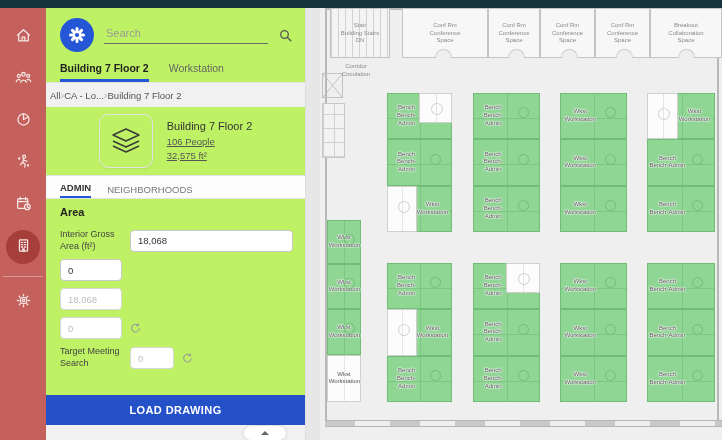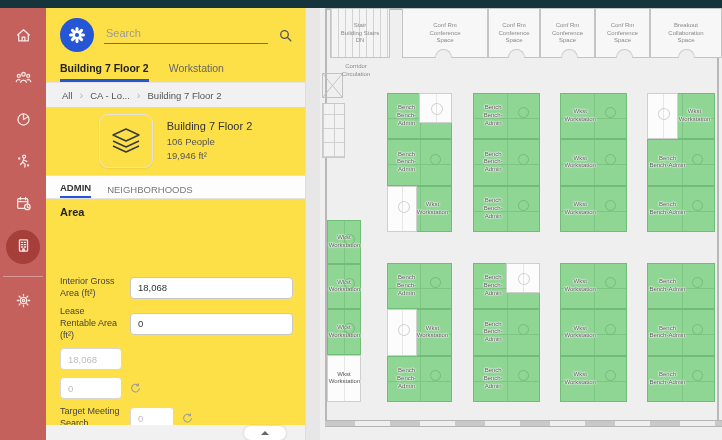--- a/index.html
+++ b/index.html
@@ -10,41 +10,41 @@
   }
   
   .topbar{position:absolute;left:0;top:0;width:722px;height:8px;background:#16343c;}
   
   .rail{position:absolute;left:0;top:8px;width:46px;height:432px;background:#c4615c;display:flex;flex-direction:column;align-items:center;padding-top:12px;box-sizing:border-box;}
   .rail .ric{width:34px;height:34px;margin-bottom:8px;display:flex;align-items:center;justify-content:center;border-radius:50%;cursor:pointer;}
   .rail .ric svg{stroke:#f6e7e5;fill:none;stroke-width:1.2;stroke-linecap:round;stroke-linejoin:round;}
   .rail .ric.active{background:#a63e3a;}
   .rail .divider{width:40px;height:1px;background:rgba(255,255,255,.35);margin:4px 0 8px;}
   
-  .panel{position:absolute;left:46px;top:8px;width:260px;height:432px;background:#fde047;display:flex;flex-direction:column;box-sizing:border-box;border-right:1px solid #ddd;}
+  .panel{position:absolute;left:46px;top:8px;width:260px;height:432px;background:#bef264;display:flex;flex-direction:column;box-sizing:border-box;border-right:1px solid #ddd;}
   .search-head{display:flex;align-items:center;gap:10px;padding:10px 12px 6px 14px;}
   .logo{width:34px;height:34px;border-radius:50%;background:#2456d6;display:flex;align-items:center;justify-content:center;flex:0 0 34px;}
   .search-wrap{flex:1;display:flex;align-items:center;border-bottom:1.5px solid #6b6b6b;padding-bottom:3px;}
   .search-wrap input{border:none;outline:none;flex:1;font-size:11px;color:#333;font-family:inherit;background:transparent;}
   .search-wrap input::placeholder{color:#9a9a9a;}
   .tabs{display:flex;gap:20px;padding:4px 0 0 14px;height:24px;box-sizing:border-box;}
   .tab{font-size:10.5px;color:#666;cursor:pointer;padding-bottom:5px;}
   .tab.active{color:#222;font-weight:bold;border-bottom:3px solid #2456d6;}
-  .crumbs{background:#f1f1f1;height:24px;display:flex;align-items:center;gap:7px;padding-left:16px;font-size:9.5px;color:#555;border-top:1px solid #e4e4e4;}
+  .crumbs{background:#f1f1f1;height:24px;display:flex;align-items:center;padding-left:4px;font-size:9.5px;color:#555;border-top:1px solid #e4e4e4;}
   .crumbs .sep{color:#b5b5b5;font-size:11px;line-height:1;}
   .crumbs .crumb{cursor:pointer;}
   .floorcard{display:flex;align-items:center;justify-content:center;gap:14px;height:64px;padding:2px 0;}
   .layerbox{width:52px;height:52px;border:1px solid #e2e2e2;border-radius:9px;box-shadow:0 1px 2px rgba(0,0,0,.07);display:flex;align-items:center;justify-content:center;}
   .fc-text .t{font-size:11px;color:#333;margin-bottom:3px;}
-  .fc-text .s{font-size:9.5px;color:#555;line-height:1.45;}
+  .fc-text .s{font-size:9.5px;color:#555;line-height:1.45;text-decoration:underline;}
   .subtabs{display:flex;gap:16px;padding-left:14px;border-top:1px solid #e3e3e3;border-bottom:1px solid #e3e3e3;height:22px;align-items:flex-end;background:#fdfdfd;}
   .subtab{font-size:9.5px;color:#777;padding-bottom:3px;cursor:pointer;}
   .subtab.active{color:#333;font-weight:bold;border-bottom:2px solid #2456d6;}
   .section-title{font-size:11px;font-weight:bold;color:#222;margin:7px 0 4px 14px;}
-  .fields{flex:1;padding:0 12px 0 14px;overflow:hidden;margin-top:47px;}
+  .fields{flex:1;padding:0 12px 0 14px;overflow:hidden;}
   .frow{display:grid;grid-template-columns:62px 1fr;align-items:center;gap:8px;margin:7px 0;}
   .frow.ratio{grid-template-columns:62px 44px 1fr 14px;}
   .flabel{font-size:9px;color:#444;line-height:1.3;}
   .frow input{height:20px;border:1px solid #c8c8c8;border-radius:4px;padding:0 7px;font-size:9.5px;color:#333;font-family:inherit;outline:none;box-sizing:content-box;}
   .frow input:disabled{color:#bdbdbd;border-color:#d7d7d7;background:#fff;}
   .suffix{font-size:9px;color:#444;}
   .refresh{cursor:pointer;display:flex;align-items:center;}
   .load-btn{height:30px;background:#2450c8;color:#fff;border:none;font-weight:bold;font-size:11px;letter-spacing:.4px;cursor:pointer;font-family:inherit;}
   .panel-foot{height:15px;background:#f1f1f1;position:relative;}
   .collapse-pill{position:absolute;left:198px;top:1px;width:42px;height:14px;background:#fff;border-radius:8px;box-shadow:0 0 3px rgba(0,0,0,.18);display:flex;align-items:center;justify-content:center;cursor:pointer;}
@@ -176,38 +176,37 @@
     <div class="layerbox">
       <svg width="34" height="34" viewBox="0 0 34 34" fill="none" stroke="#3a3a3a" stroke-width="1.4" stroke-linejoin="round">
           <path d="M4 11 L17 5 L30 11 L17 17 Z"></path>
           <path d="M4 17 L17 23 L30 17"></path>
           <path d="M4 22 L17 28 L30 22"></path>
         </svg>
     </div>
     <div class="fc-text">
       <div class="t">Building 7 Floor 2</div>
       <div class="s">106 People</div>
-      <div class="s">19,946 ft²</div>
+      <div class="s">32,575 ft²</div>
     </div>
   </div>
 
   <div class="subtabs">
     <div class="subtab active">ADMIN</div>
     <div class="subtab">NEIGHBORHOODS</div>
   </div>
 
   <div class="section-title">Area</div>
 
   <div class="fields">
     <div class="frow">
       <div class="flabel">Interior Gross Area (ft²)</div>
       <input type="text" value="18,068" style="">
     </div>
     <div class="frow">
-      <div class="flabel">Lease Rentable Area (ft²)</div>
       <input type="text" value="0" style="">
     </div>
     <div class="frow">
       <input type="text" disabled="" value="18,068" style="">
     </div>
     <div class="frow ratio">
       <input type="text" disabled="" value="0" style="">
       <span class="refresh">
         <svg width="11" height="11" viewBox="0 0 12 12" fill="none" stroke="#999" stroke-width="1.1" stroke-linecap="round">
             <path d="M10.2 6 A4.2 4.2 0 1 1 8.9 2.5"></path>
@@ -220,20 +219,21 @@
       <input type="text" disabled="" value="0" style="">
       <span class="refresh">
         <svg width="11" height="11" viewBox="0 0 12 12" fill="none" stroke="#999" stroke-width="1.1" stroke-linecap="round">
             <path d="M10.2 6 A4.2 4.2 0 1 1 8.9 2.5"></path>
             <path d="M9.2 0.8 L9.2 3 L7 3"></path>
           </svg>
       </span>
     </div>
   </div>
 
+  <button class="load-btn">LOAD DRAWING</button>
   <div class="panel-foot">
     <div class="collapse-pill">
       <span class="caret-up"></span>
     </div>
   </div>
 </div>
 
 <div class="gutter"></div>
 
 <div class="fp" id="fp">

